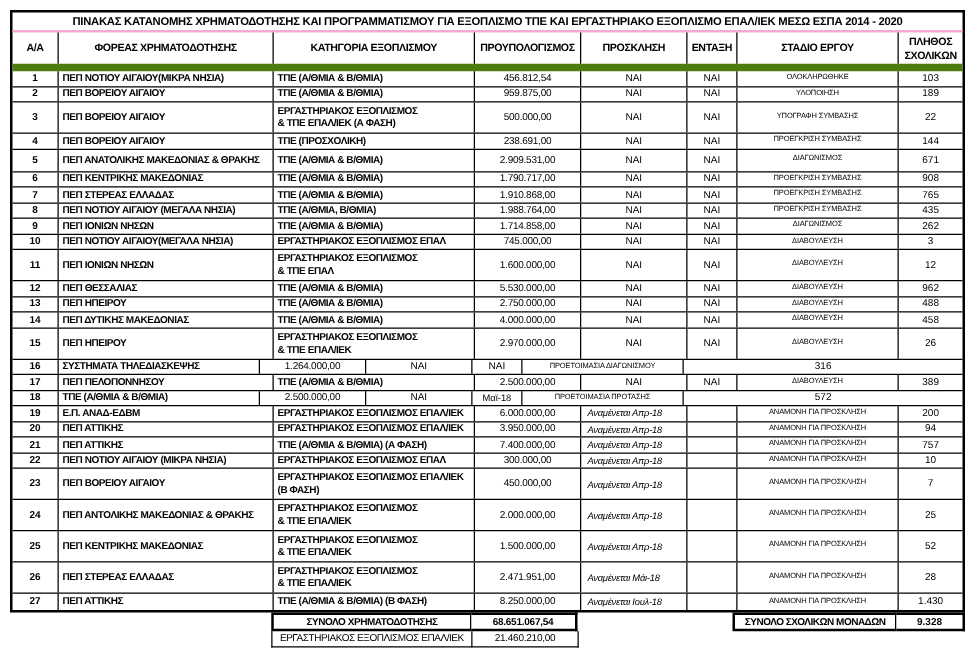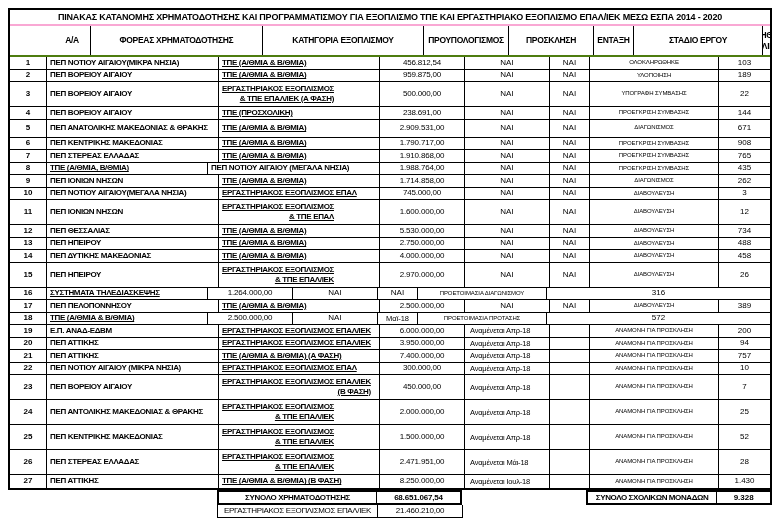--- a/index.html
+++ b/index.html
@@ -3,43 +3,43 @@
 <meta charset="utf-8">
 <style>
   * { margin:0; padding:0; box-sizing:border-box; }
   html,body { width:780px; height:526px; background:#ffffff; font-family:"Liberation Sans", sans-serif; color:#000; overflow:hidden; }
   #sheet { position:absolute; left:8px; top:8px; width:764px; }
 
   
   #maintable { border:2px solid #000; border-bottom:2px solid #000; }
   .title-row { border-bottom:2px solid #f9a8d4; min-height:16px; display:flex; align-items:center; justify-content:center;
                font-size:9px; font-weight:bold; letter-spacing:-0.2px; text-align:center; }
-  .header-row { display:flex; border-bottom:2px solid #4d7c0f; min-height:31px;padding-left:44px; }
+  .header-row { display:flex; border-bottom:6px solid #4d7c0f; min-height:31px; }
   .header-row .cell { font-weight:bold; font-size:8.5px; letter-spacing:-0.3px; text-align:center;
                       display:flex; align-items:center; justify-content:center; border-right:1px solid #000; padding:1px; }
   .header-row .cell:last-child { border-right:none; }
 
   .body-row { display:flex; border-bottom:1px solid #000; min-height:12.5px; align-items:stretch; }
   .body-row:last-child { border-bottom:none; }
   .body-row.r2 { min-height:25px; }
   #body .body-row:nth-child(5) { min-height:18px; }
 
   .cell { display:flex; align-items:center; justify-content:center; border-right:1px solid #000;
           overflow:hidden; line-height:1.2; }
   .body-row .cell:last-child { border-right:none; }
 
   .c0 { width:37px; }  .c1 { width:172px; } .c2 { width:161px; } .c3 { width:85px; }
   .c4 { width:85px; }  .c5 { width:40px; }  .c6 { width:129px; } .c7 { flex:1; }
 
   .aa      { font-size:8px; font-weight:bold; }
   .forea   { font-size:8px; font-weight:bold; letter-spacing:-0.35px; justify-content:flex-start; text-align:left; padding-left:3px; }
-  .categ   { font-size:8px; font-weight:bold; letter-spacing:-0.35px; justify-content:flex-start; text-align:right; padding-left:3px; white-space:pre-line;text-decoration:underline; }
+  .categ   { font-size:8px; font-weight:bold; letter-spacing:-0.35px; justify-content:flex-start; text-align:left; padding-left:3px; white-space:pre-line; }
   .budget  { font-size:8px; letter-spacing:-0.2px; }
   .naicell { font-size:8px;text-align:center; }
-  .pending { font-size:7.5px; justify-content:flex-start; text-align:center; padding-left:5px; letter-spacing:-0.2px; }
+  .pending { font-size:7.5px; font-style:italic; justify-content:flex-start; text-align:center; padding-left:5px; letter-spacing:-0.2px; }
   .entaksi { font-size:7.5px; }
   .stage   { font-size:6px; letter-spacing:-0.1px; text-align:center; }
   .schools { font-size:8px; }
 
   
   .footer-row { display:flex; margin-left:209px; }
   .fcell { display:flex; align-items:center; justify-content:center; min-height:13.5px; overflow:hidden; }
   .flabel { width:161px; font-size:8px; letter-spacing:-0.35px; }
   .fvalue { width:85px; font-size:8px; letter-spacing:-0.2px; }
   .fr1 .flabel, .fr1 .fvalue { border:2px solid #000; border-right-width:1px; font-weight:bold; min-height:15px; }
@@ -133,22 +133,22 @@
           <div class="cell c1 forea">ΠΕΠ ΣΤΕΡΕΑΣ ΕΛΛΑΔΑΣ</div>
           <div class="cell c2 categ">ΤΠΕ (Α/ΘΜΙΑ &amp; Β/ΘΜΙΑ)</div>
           <div class="cell c3 budget">1.910.868,00</div>
           <div class="cell c4 naicell">ΝΑΙ</div>
           <div class="cell c5 naicell">ΝΑΙ</div>
           <div class="cell c6 stage">ΠΡΟΕΓΚΡΙΣΗ ΣΥΜΒΑΣΗΣ</div>
           <div class="cell c7 schools">765</div>
         </div>
         <div class="body-row">
           <div class="cell c0 aa">8</div>
+          <div class="cell c1 forea">ΠΕΠ ΝΟΤΙΟΥ ΑΙΓΑΙΟΥ (ΜΕΓΑΛΑ ΝΗΣΙΑ)</div>
           <div class="cell c2 categ">ΤΠΕ (Α/ΘΜΙΑ, Β/ΘΜΙΑ)</div>
-          <div class="cell c1 forea">ΠΕΠ ΝΟΤΙΟΥ ΑΙΓΑΙΟΥ (ΜΕΓΑΛΑ ΝΗΣΙΑ)</div>
           <div class="cell c3 budget">1.988.764,00</div>
           <div class="cell c4 naicell">ΝΑΙ</div>
           <div class="cell c5 naicell">ΝΑΙ</div>
           <div class="cell c6 stage">ΠΡΟΕΓΚΡΙΣΗ ΣΥΜΒΑΣΗΣ</div>
           <div class="cell c7 schools">435</div>
         </div>
         <div class="body-row">
           <div class="cell c0 aa">9</div>
           <div class="cell c1 forea">ΠΕΠ ΙΟΝΙΩΝ ΝΗΣΩΝ</div>
           <div class="cell c2 categ">ΤΠΕ (Α/ΘΜΙΑ &amp; Β/ΘΜΙΑ)</div>
@@ -180,21 +180,21 @@
           <div class="cell c7 schools">12</div>
         </div>
         <div class="body-row">
           <div class="cell c0 aa">12</div>
           <div class="cell c1 forea">ΠΕΠ ΘΕΣΣΑΛΙΑΣ</div>
           <div class="cell c2 categ">ΤΠΕ (Α/ΘΜΙΑ &amp; Β/ΘΜΙΑ)</div>
           <div class="cell c3 budget">5.530.000,00</div>
           <div class="cell c4 naicell">ΝΑΙ</div>
           <div class="cell c5 naicell">ΝΑΙ</div>
           <div class="cell c6 stage">ΔΙΑΒΟΥΛΕΥΣΗ</div>
-          <div class="cell c7 schools">734</div>
+          <div class="cell c7 schools">962</div>
         </div>
         <div class="body-row">
           <div class="cell c0 aa">13</div>
           <div class="cell c1 forea">ΠΕΠ ΗΠΕΙΡΟΥ</div>
           <div class="cell c2 categ">ΤΠΕ (Α/ΘΜΙΑ &amp; Β/ΘΜΙΑ)</div>
           <div class="cell c3 budget">2.750.000,00</div>
           <div class="cell c4 naicell">ΝΑΙ</div>
           <div class="cell c5 naicell">ΝΑΙ</div>
           <div class="cell c6 stage">ΔΙΑΒΟΥΛΕΥΣΗ</div>
           <div class="cell c7 schools">488</div>

